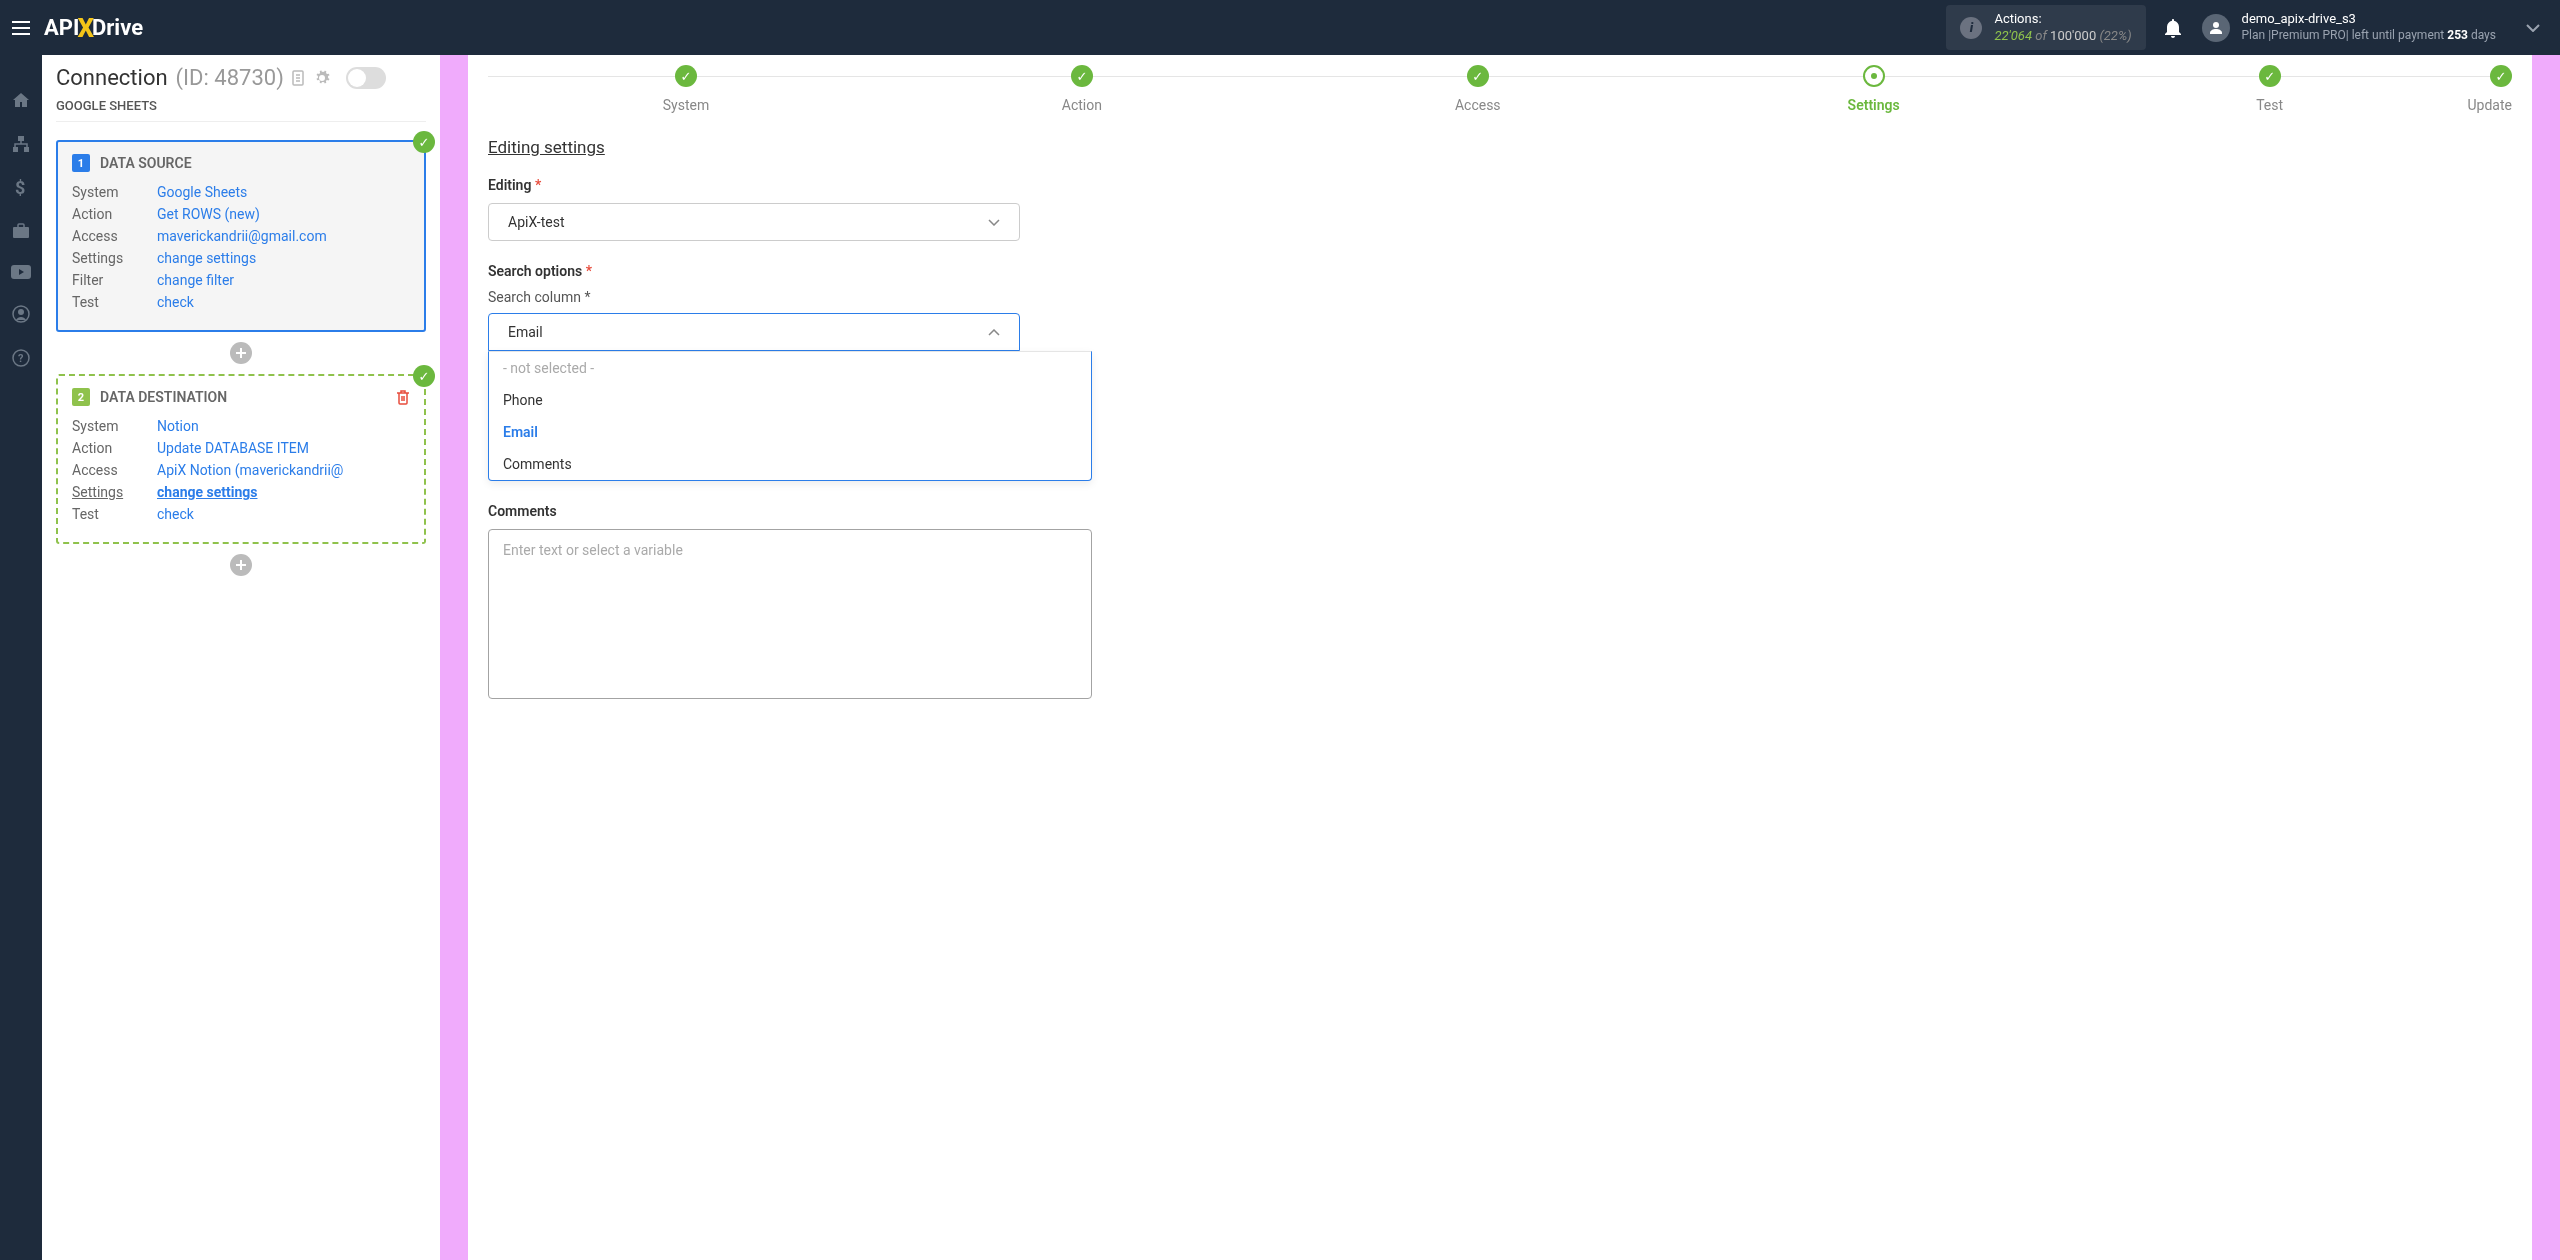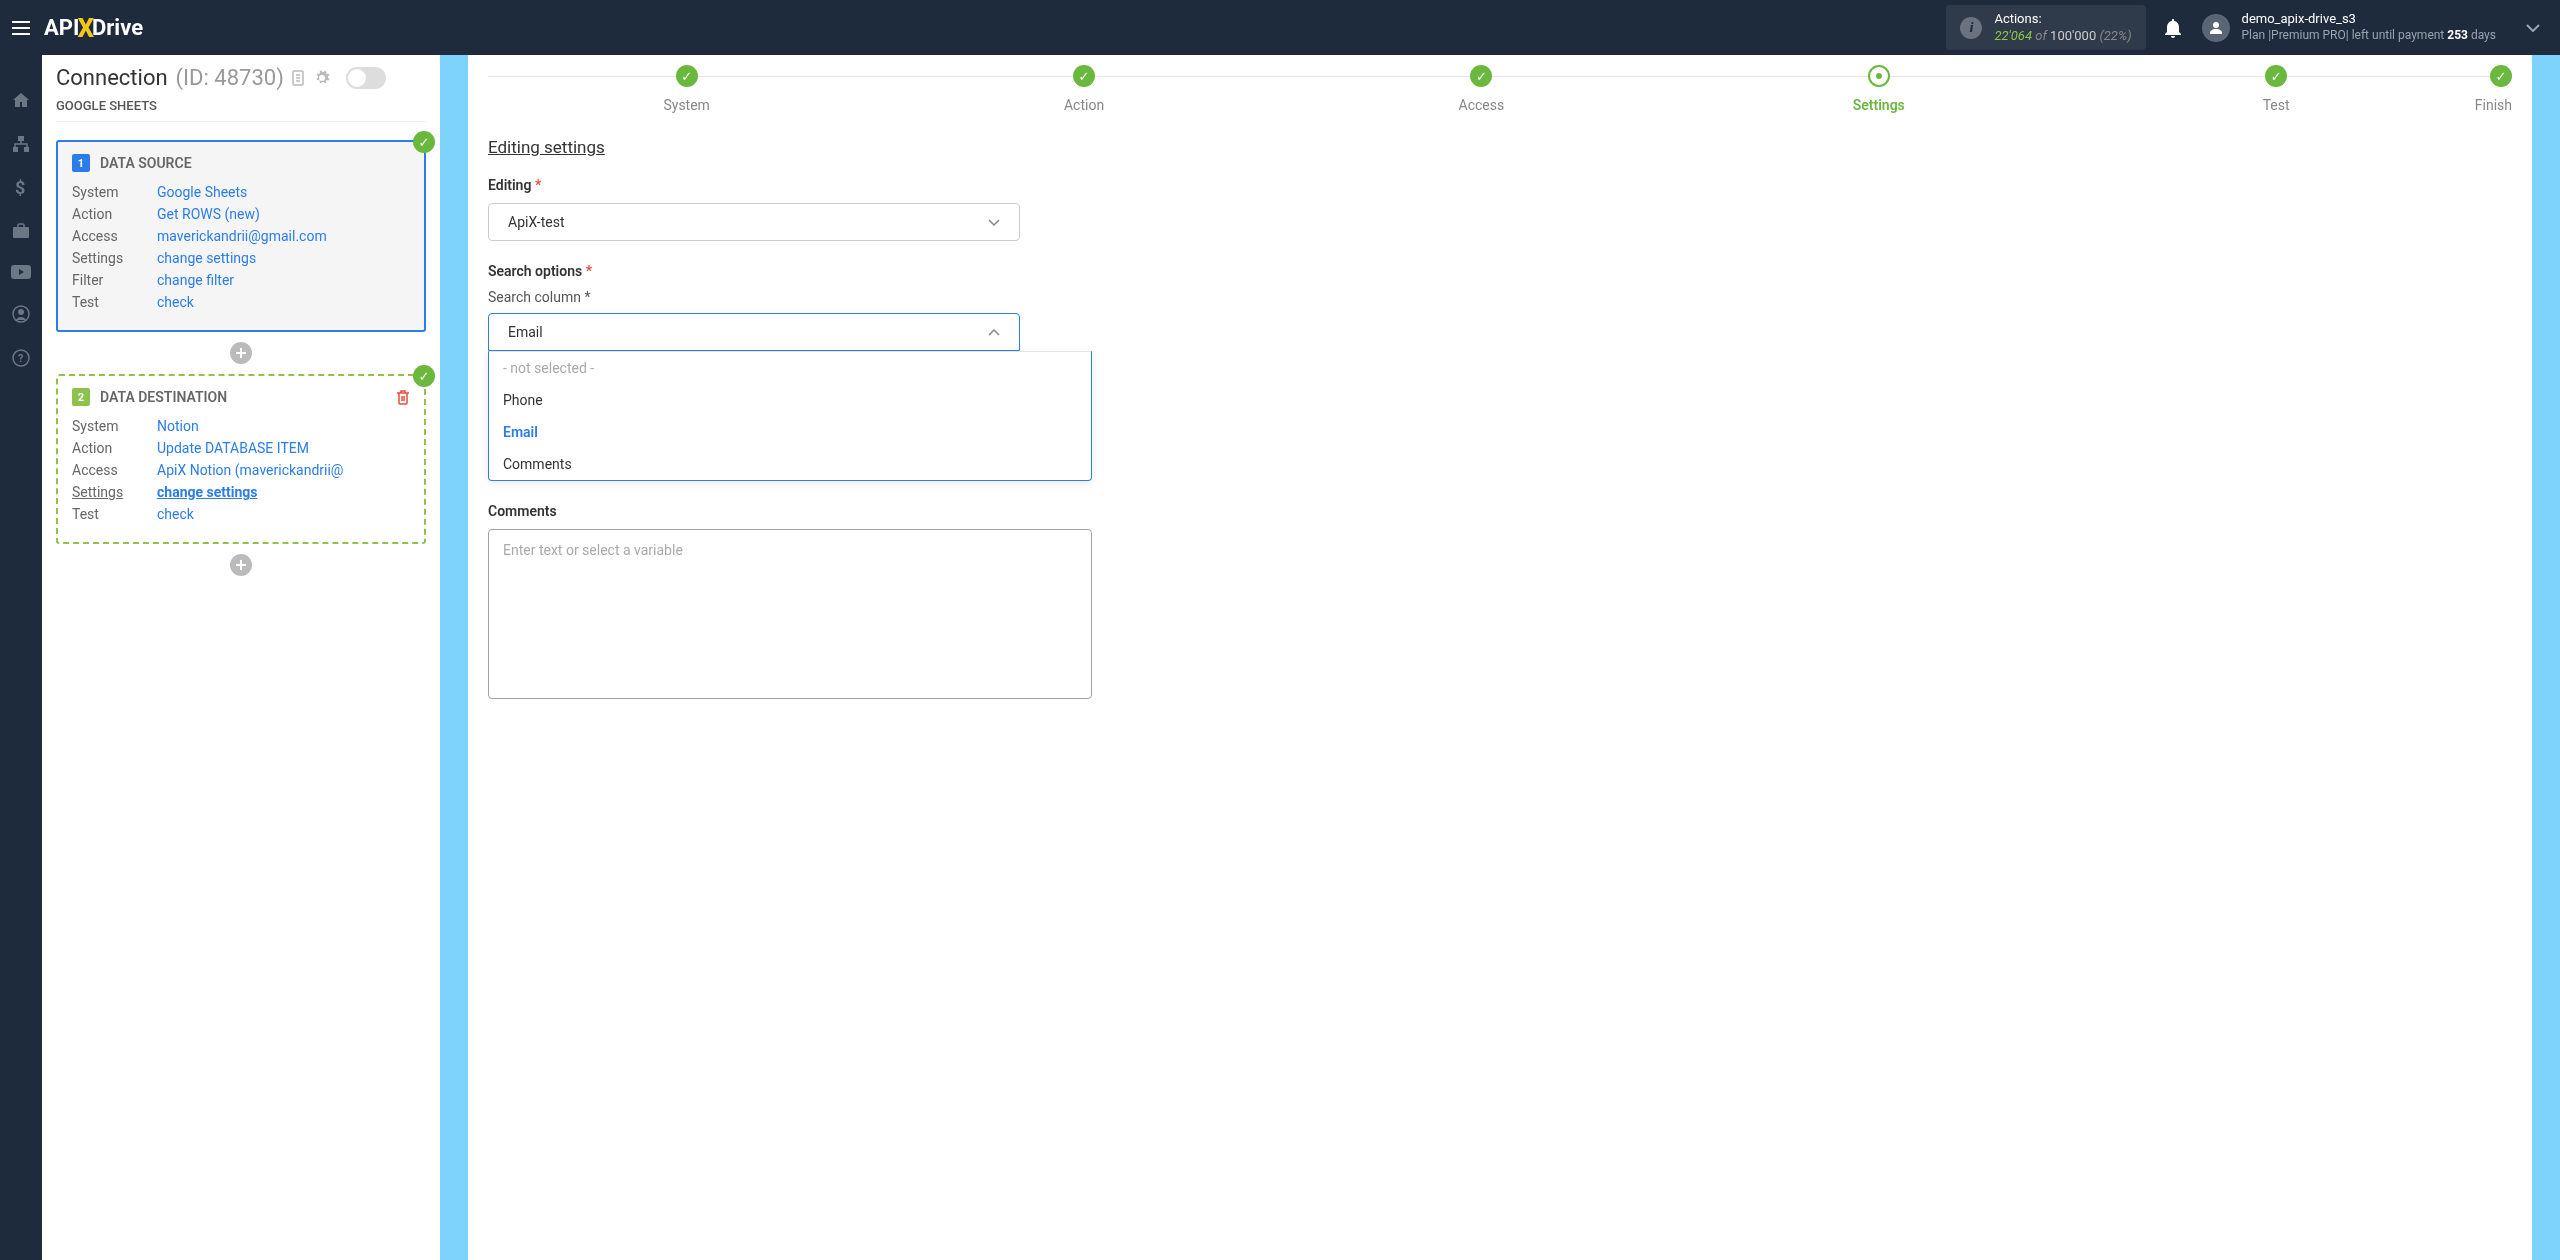--- a/index.html
+++ b/index.html
@@ -26,21 +26,21 @@
     .user-info { line-height: 1.3; font-size: 13px; }
     .user-name { color: #fff; }
     .user-plan { color: #9aa3b0; font-size: 12px; }
     .user-plan b { color: #fff; }
     .chevron-header { margin: 0 20px 0 30px; color: #9aa3b0; cursor: pointer; }
     
     .layout { display: flex; }
     .sidebar { width: 42px; background: #1e2b3c; min-height: calc(100vh - 55px); display: flex; flex-direction: column; align-items: center; padding-top: 36px; gap: 26px; }
     .sidebar-icon { color: #6b7785; cursor: pointer; }
     
-    .main { flex: 1; display: flex; background: #7dd3fc; }
+    .main { flex: 1; display: flex; background: #f0abfc; }
     .left-panel { width: 398px; background: #fff; padding: 10px 14px 10px 14px; }
     .right-panel { flex: 1; background: #fff; margin-left: 28px; margin-right: 28px; padding: 10px 0 20px 0; }
     
     .conn-header { display: flex; align-items: center; gap: 8px; margin-bottom: 8px; }
     .conn-title { font-size: 22px; font-weight: 400; color: #333; }
     .conn-id { color: #999; font-size: 22px; font-weight: 400; }
     .icon-gray { color: #bbb; cursor: pointer; }
     .toggle { width: 40px; height: 22px; background: #ddd; border-radius: 12px; position: relative; cursor: pointer; margin-left: 8px; }
     .toggle-knob { width: 18px; height: 18px; background: #fff; border-radius: 50%; position: absolute; top: 2px; left: 2px; }
     
@@ -318,21 +318,21 @@
               <div class="step-current-dot"></div>
             </div>
           <div class="step-label step-label-current">Settings</div>
         </div>
         <div class="step">
           <div class="step-circle step-done">✓</div>
           <div class="step-label">Test</div>
         </div>
         <div class="step">
           <div class="step-circle step-done">✓</div>
-          <div class="step-label">Finish</div>
+          <div class="step-label">Update</div>
         </div>
       </div>
 
       <div class="section-title">Editing settings</div>
 
       <div class="form-group">
         <label class="form-label">
           <span>Editing</span> <span class="req">*</span>
         </label>
         <div class="select-box">

